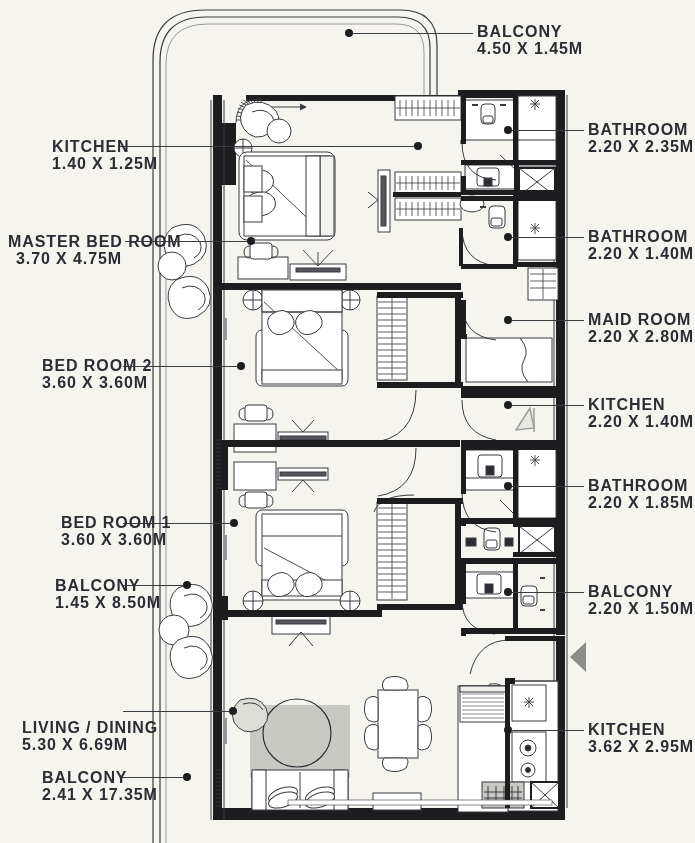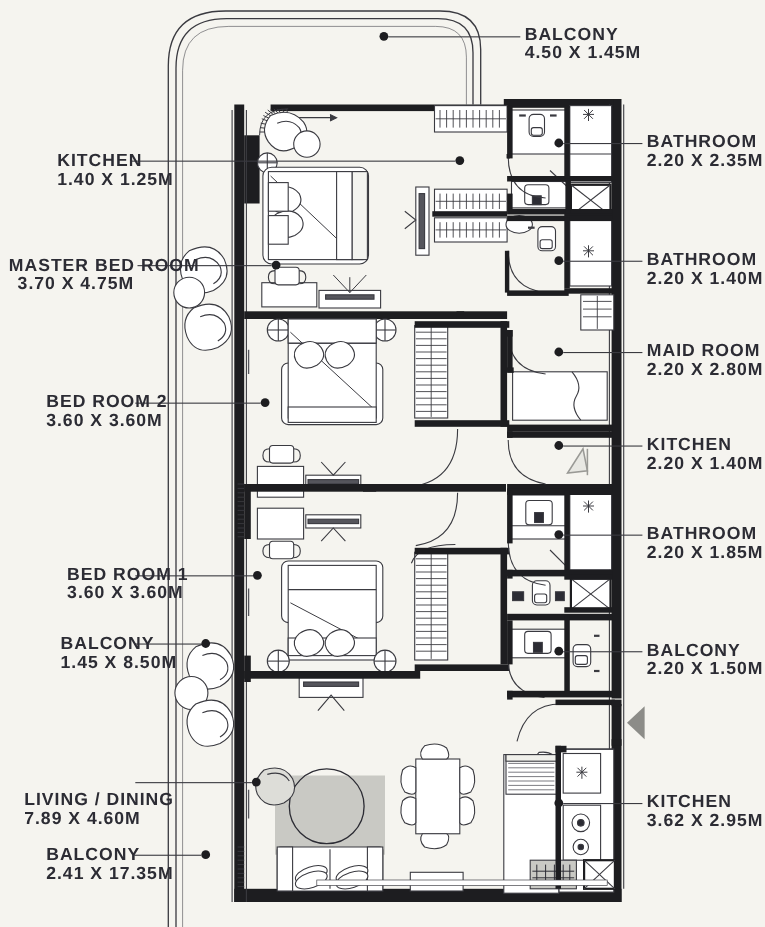--- a/index.html
+++ b/index.html
@@ -708,21 +708,21 @@
     <div class="leader-line" style="left:512px; top:592px; width:72px;"></div>
     <div class="room-label label-right" style="left:588px; top:584px;">
       <span class="lbl-name">BALCONY</span>
       <span class="lbl-dim">2.20 X 1.50M</span>
     </div>
 
     <div class="leader-dot" style="left:229px; top:707px;"></div>
     <div class="leader-line" style="left:123px; top:711px; width:106px;"></div>
     <div class="room-label label-left" style="left:22px; top:720px; width:98px;">
       <span class="lbl-name">LIVING / DINING</span>
-      <span class="lbl-dim">7.89 X 4.60M</span>
+      <span class="lbl-dim">5.30 X 6.69M</span>
     </div>
 
     <div class="leader-dot" style="left:504px; top:726px;"></div>
     <div class="leader-line" style="left:512px; top:730px; width:72px;"></div>
     <div class="room-label label-right" style="left:588px; top:722px;">
       <span class="lbl-name">KITCHEN</span>
       <span class="lbl-dim">3.62 X 2.95M</span>
     </div>
 
     <div class="leader-dot" style="left:183px; top:773px;"></div>

